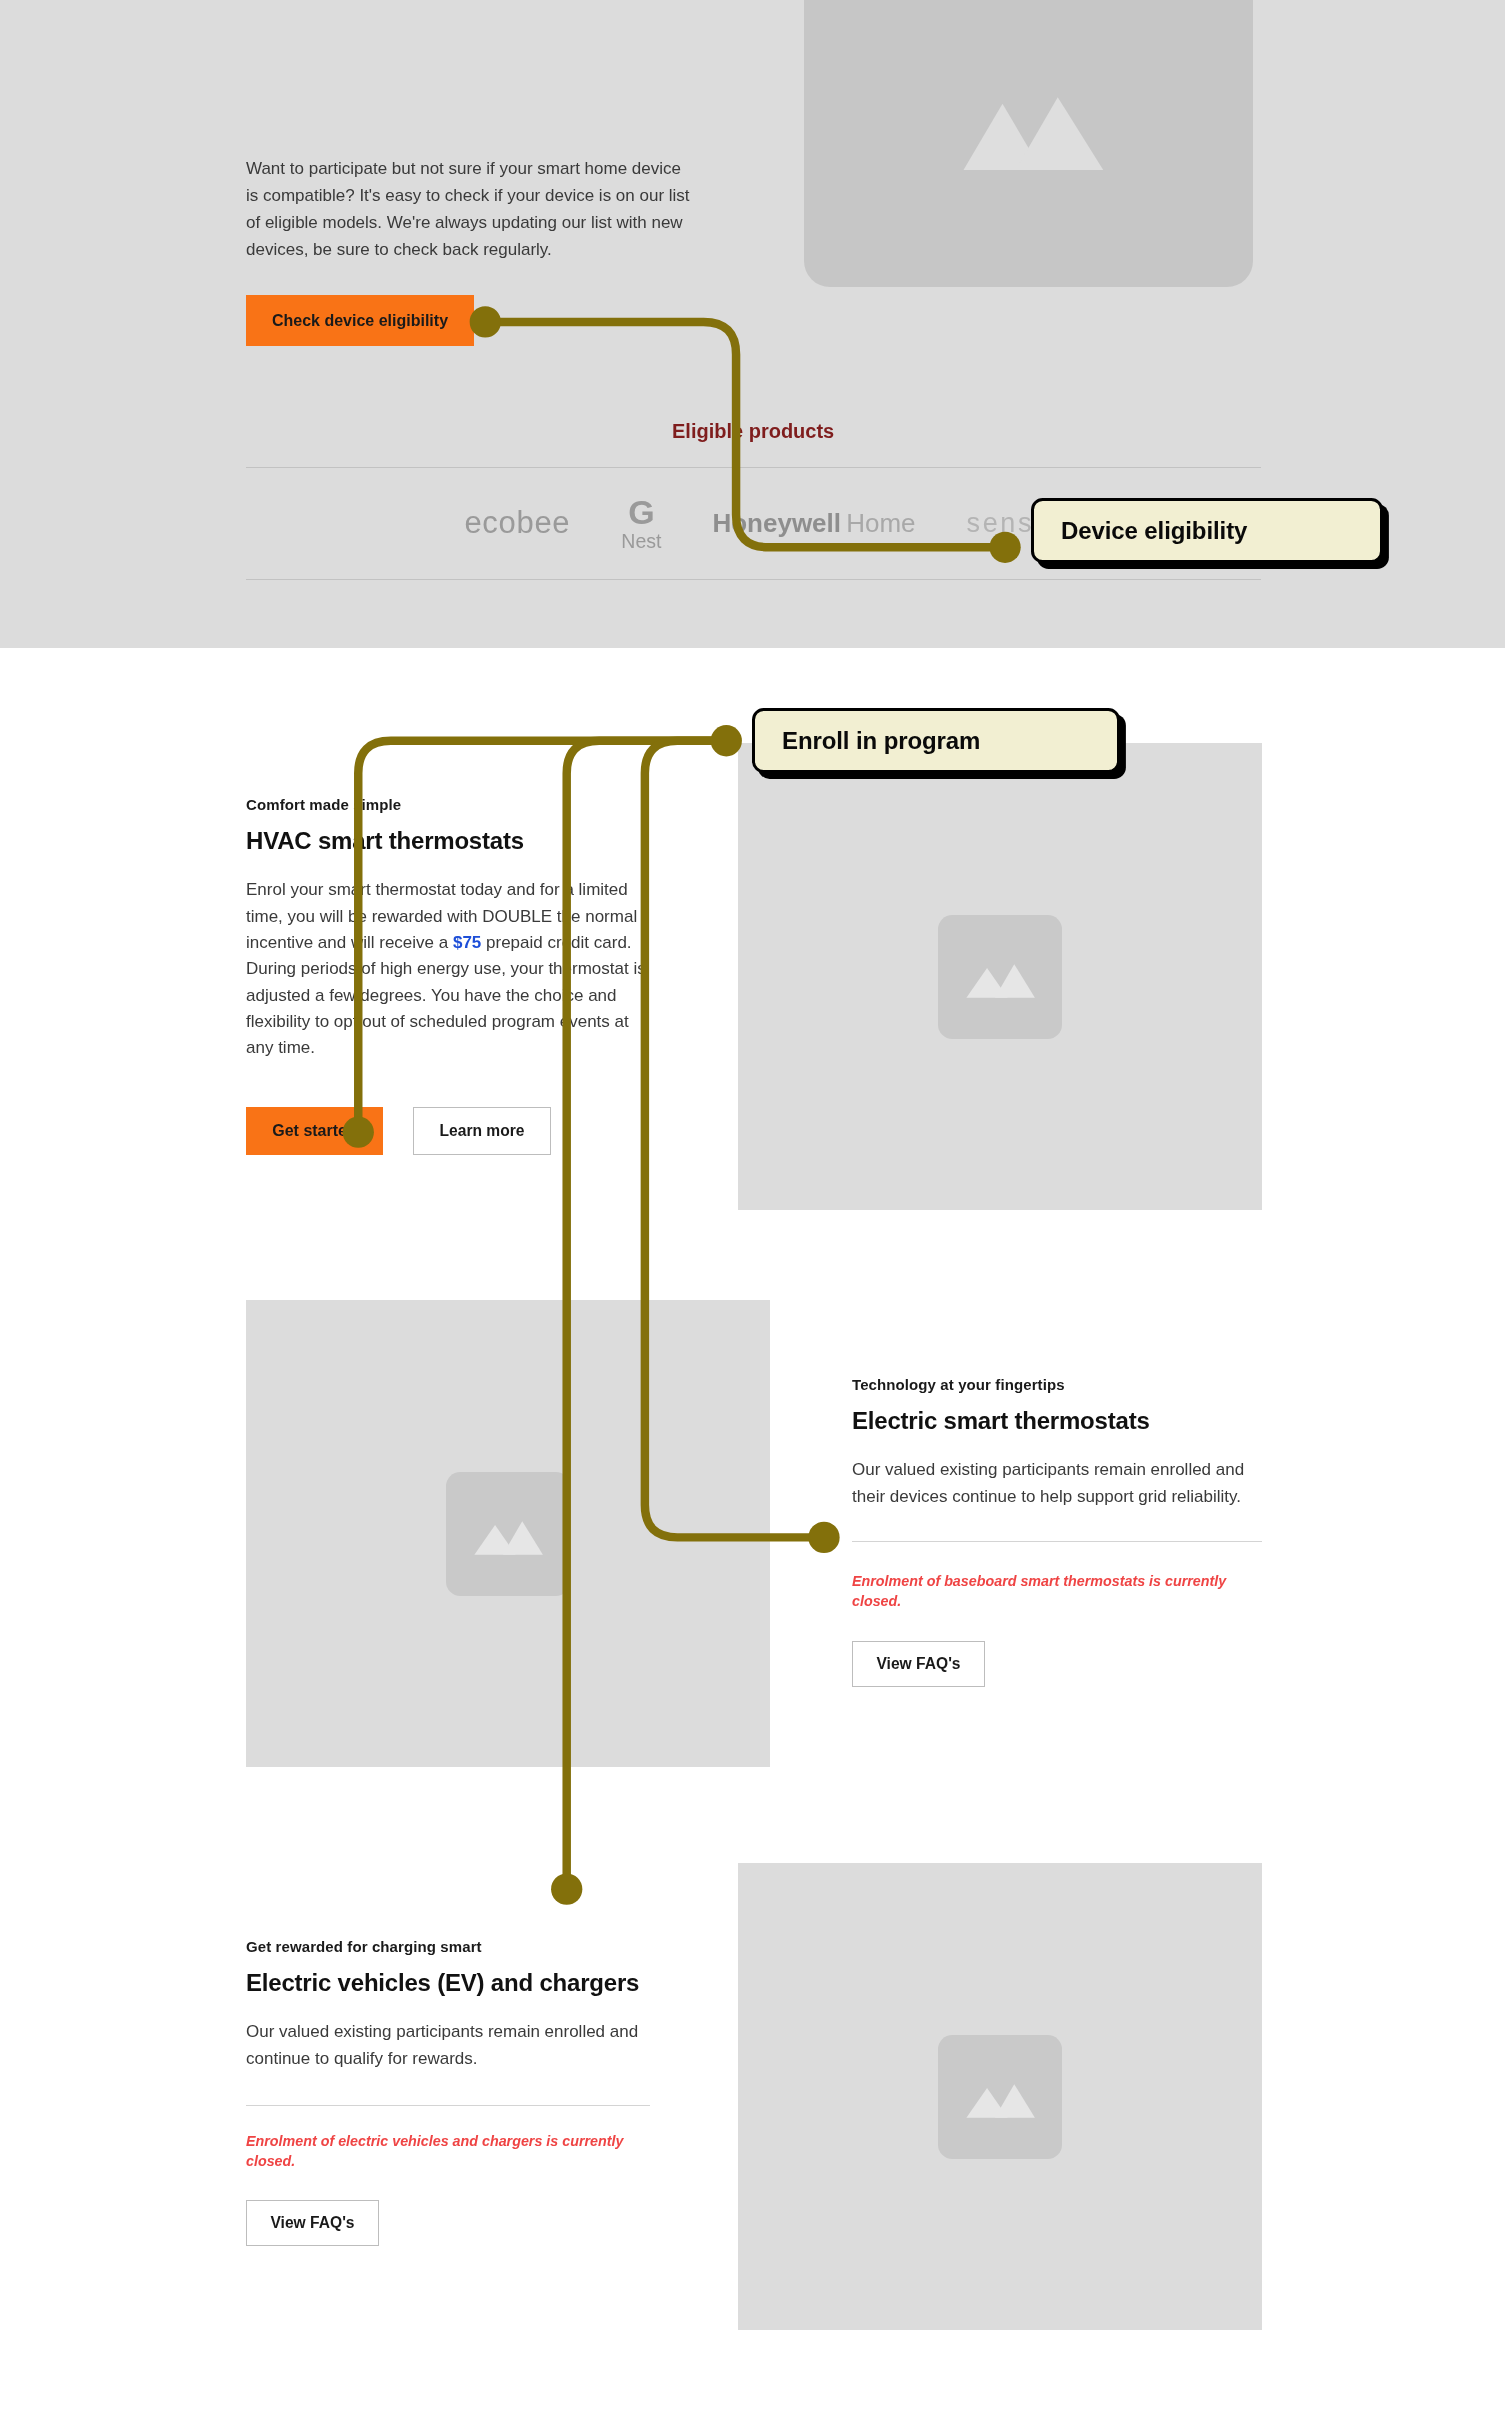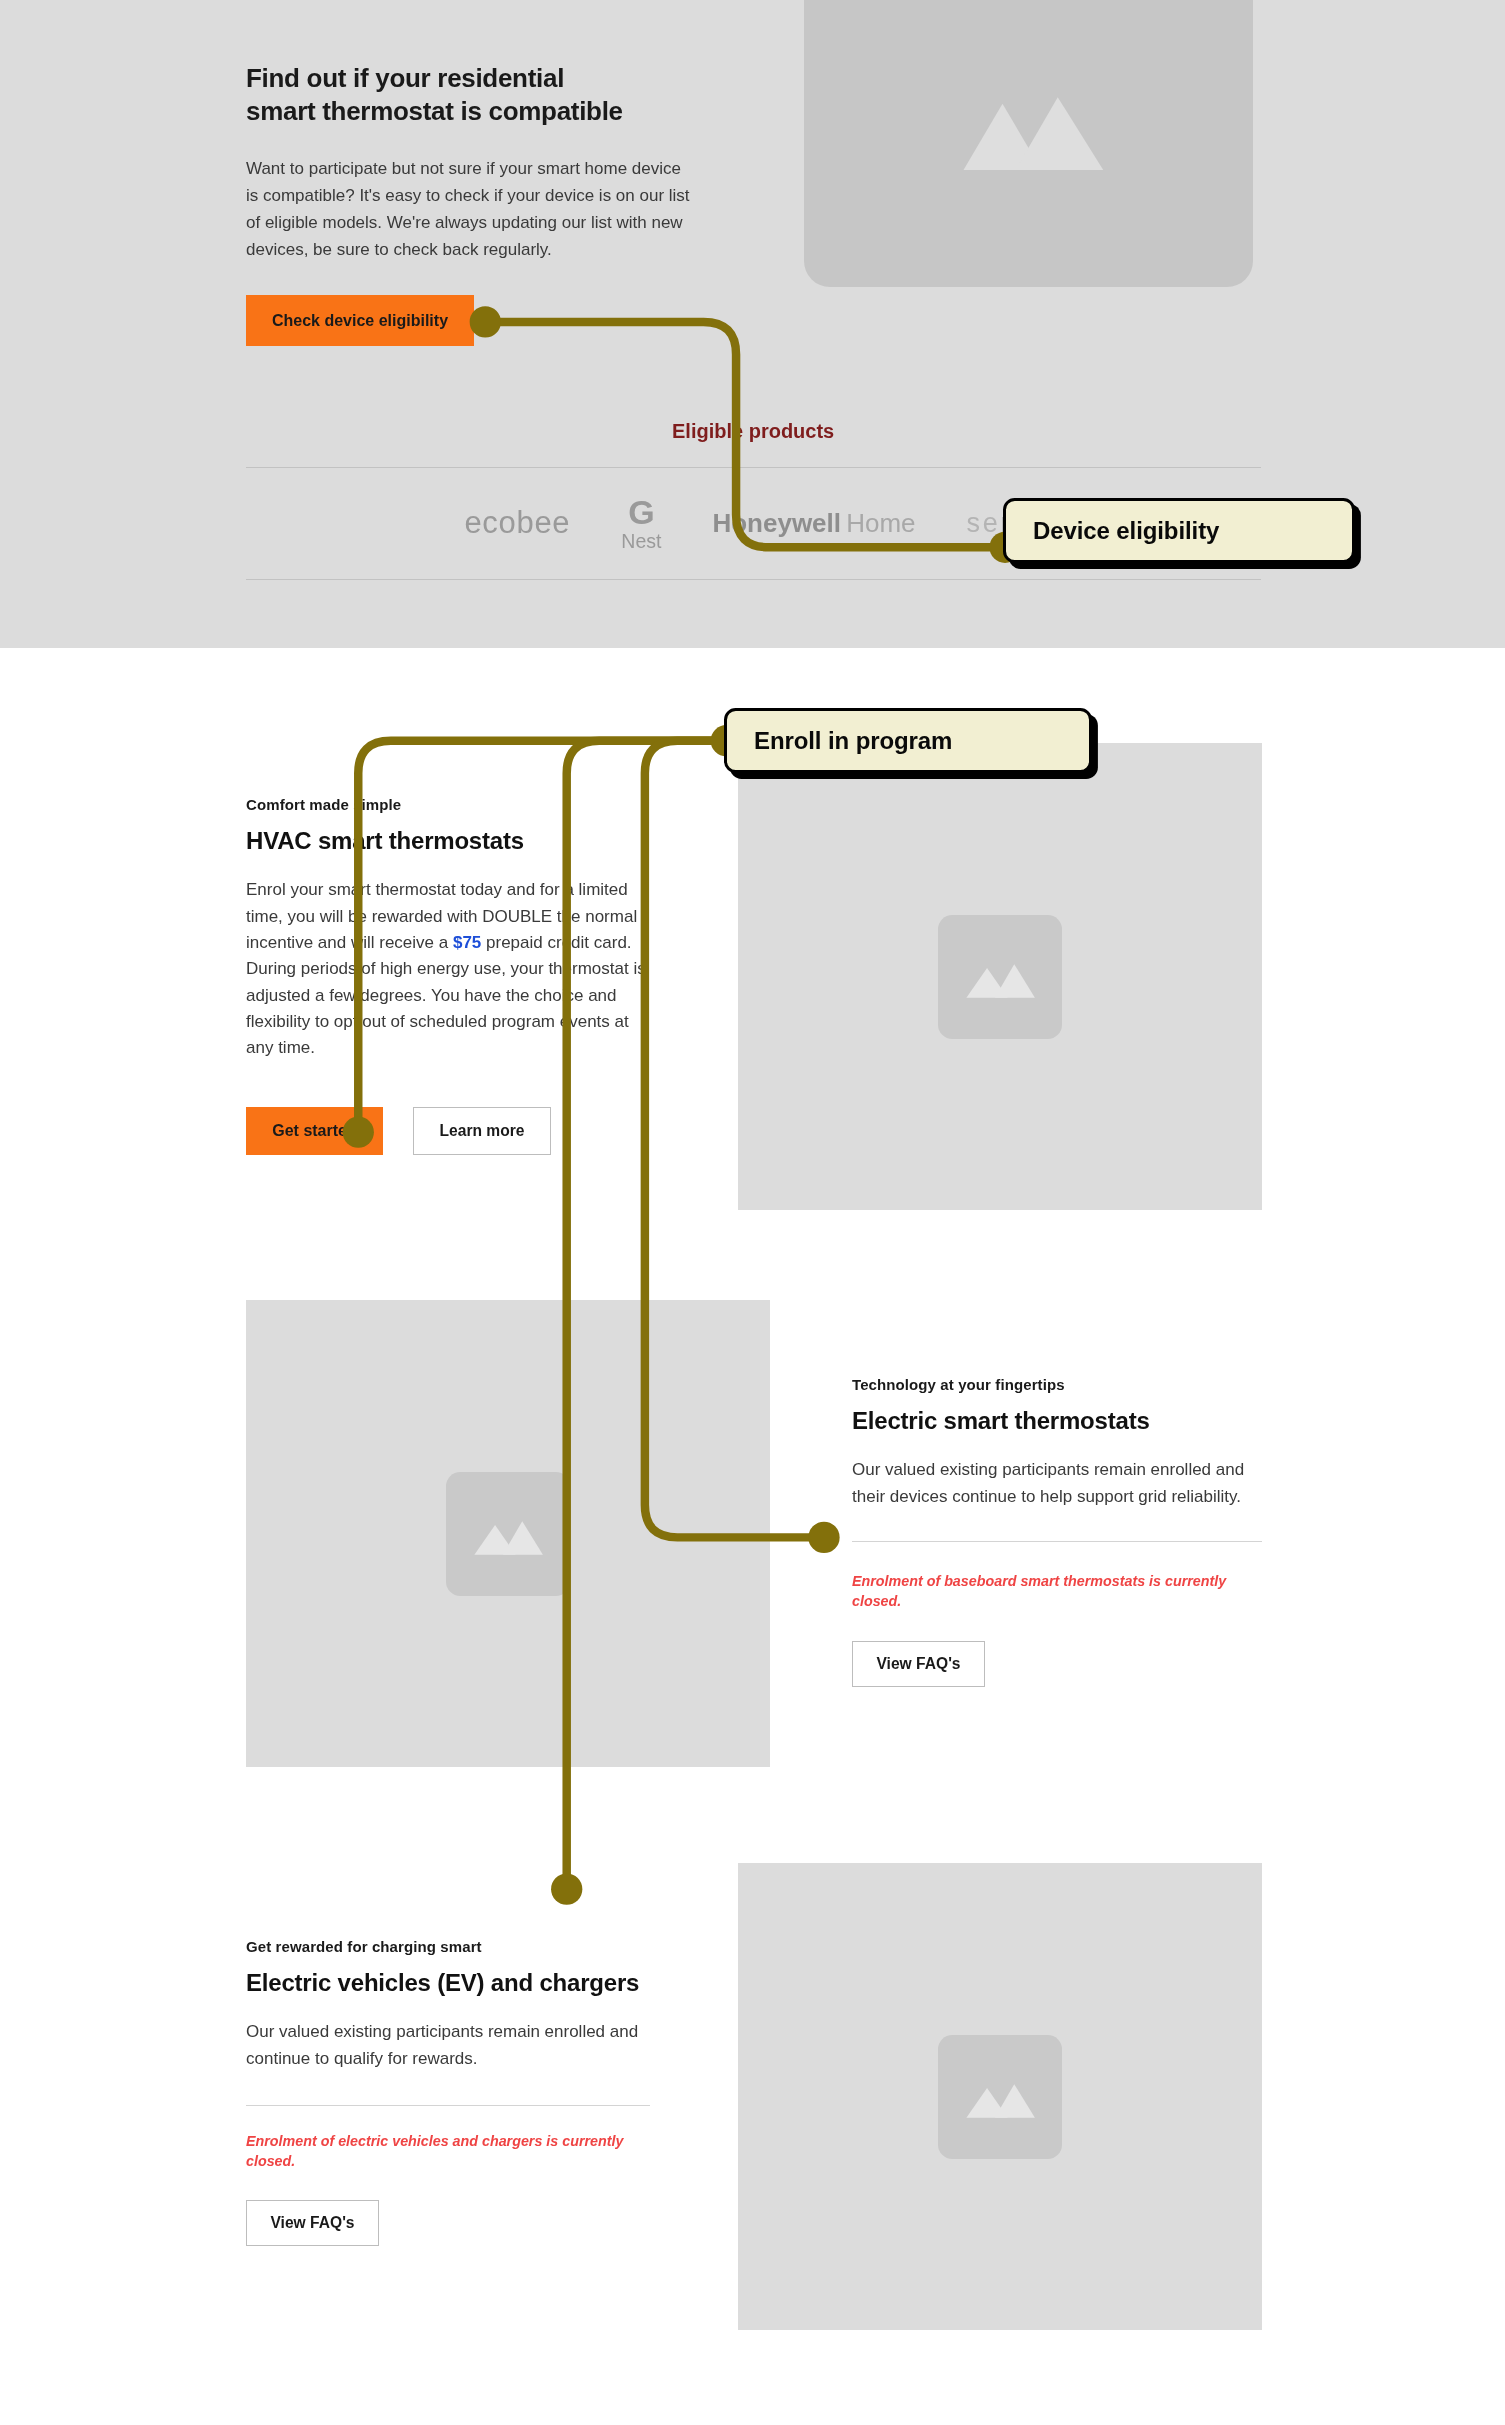--- a/index.html
+++ b/index.html
@@ -242,20 +242,21 @@
   .callout {
     position: absolute;
     background: #f2efd2;
     border: 3.3px solid #000000;
     border-radius: 11.7px;
     box-shadow: 5.9px 5.9px 0 0 #000000;
     display: flex;
     align-items: center;
     padding: 0 27px;
     z-index: 40;
+    margin-left: 28px;
   }
   .callout-label {
     font-size: 24px;
     font-weight: 700;
     color: #0a0a0a;
     white-space: nowrap;
     letter-spacing: -0.1px;
   }
   #callout-device {
     left: 1003px; top: 498px;
@@ -273,21 +274,20 @@
 
   <div class="grey-band">
 
     <div class="hero-ph">
       <svg viewBox="0 0 260 180">
         <polygon points="30,160 90,58 150,160" fill="#dedede"></polygon>
         <polygon points="110,160 175,48 245,160" fill="#dedede"></polygon>
       </svg>
     </div>
 
-    <h1 class="s1-title">Find out if your residential smart thermostat is compatible</h1>
 
     <p class="s1-body">Want to participate but not sure if your smart home device is compatible? It's easy to check if your device is on our list of eligible models. We're always updating our list with new devices, be sure to check back regularly.</p>
 
     <button class="btn-solid" id="btn-check-eligibility">Check device eligibility</button>
 
     <div class="ep-heading">Eligible products</div>
 
     <div class="ep-rule" id="ep-rule-top"></div>
     <div class="ep-rule" id="ep-rule-bottom"></div>
 

